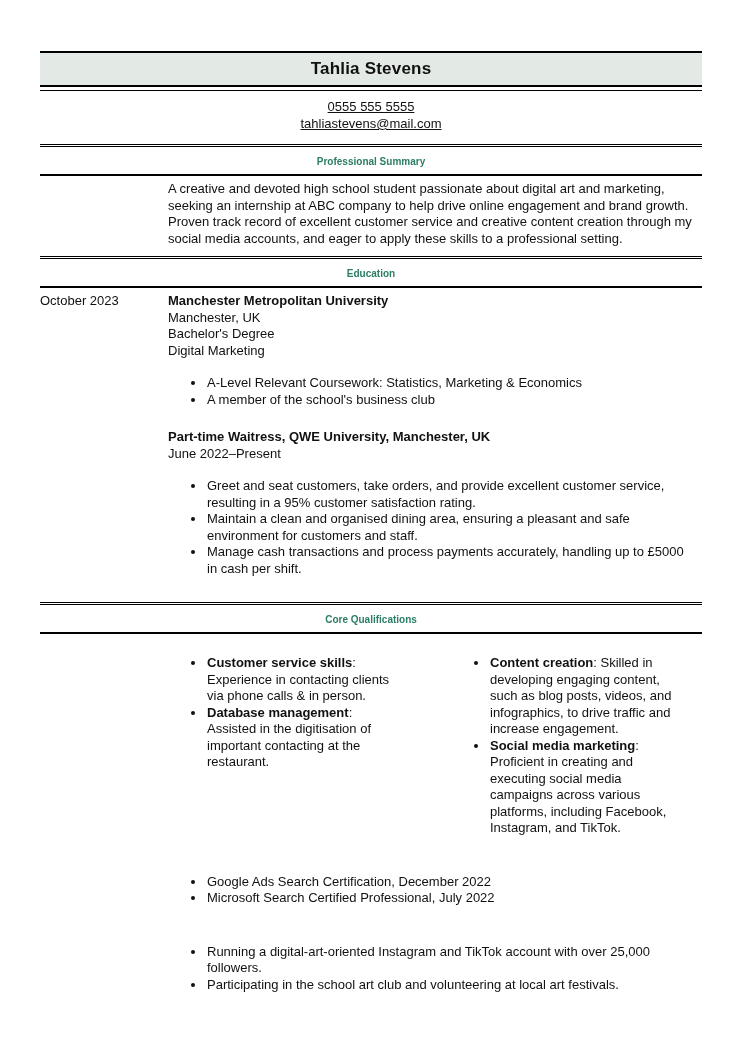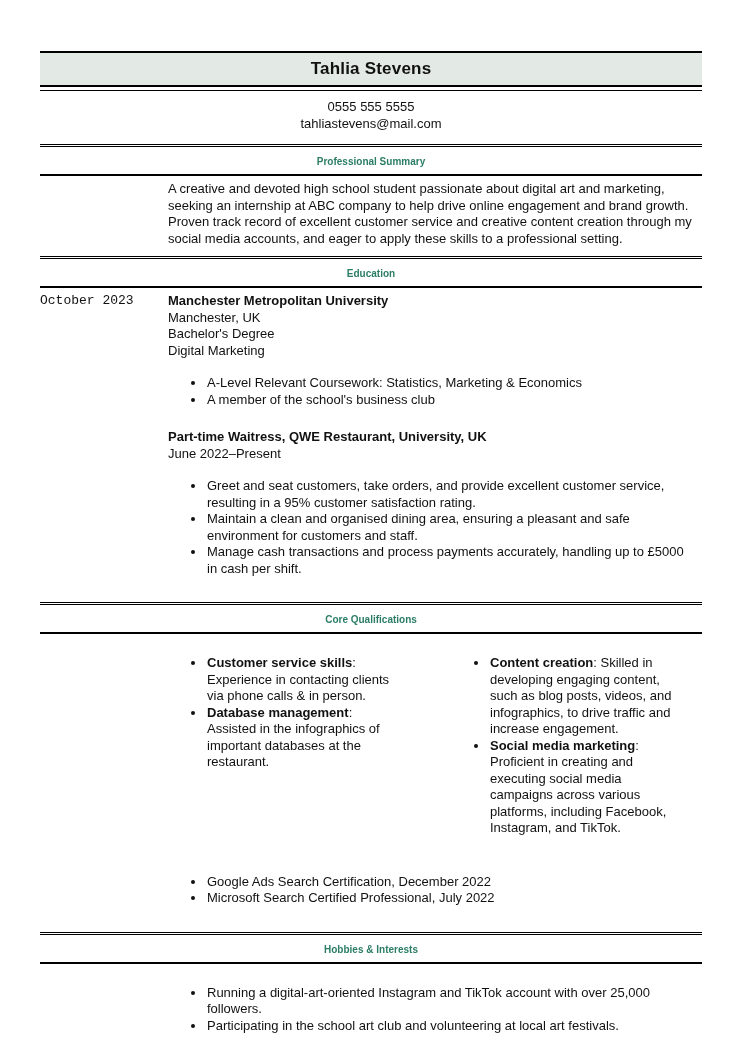--- a/index.html
+++ b/index.html
@@ -44,20 +44,21 @@
     border-top: 1px solid var(--line-color);
     margin-top: 3px;
     height: 0;
   }
   
   .contact {
     text-align: center;
     font-size: 13px;
     line-height: 17px;
     margin: 7px 0 12px 0;
+    text-decoration: underline;
   }
   
   .section-header {
     border-top: 3px double var(--line-color);
     border-bottom: 2px solid var(--line-color);
     text-align: center;
     padding: 4px 0 5px 0;
     margin-top: 9px;
   }
   .section-header span {
@@ -70,21 +71,20 @@
   .row {
     display: flex;
     padding-top: 5px;
     font-size: 13px;
     line-height: 16.5px;
   }
   .left-col {
     flex: 0 0 128px;
     width: 128px;
     padding-right: 8px;
-    font-family: Liberation Mono, monospace;
   }
   .main-col { flex: 1; min-width: 0; }
   .main-col p { margin: 0; }
   .bold { font-weight: bold; }
   ul {
     margin: 16px;
     padding-left: 22px;
     list-style: disc outside;
   }
   li { margin: 0; padding-left: 1px; }
@@ -134,41 +134,41 @@
       <ul>
         <li>A-Level Relevant Coursework: Statistics, Marketing &amp; Economics</li>
         <li>A member of the school's business club</li>
       </ul>
     </div>
   </div>
 
   <div class="row">
     <div class="left-col"></div>
     <div class="main-col">
-      <p class="bold">Part-time Waitress, QWE Restaurant, University, UK</p>
+      <p class="bold">Part-time Waitress, QWE University, Manchester, UK</p>
       <p>June 2022–Present</p>
       <ul>
         <li>Greet and seat customers, take orders, and provide excellent customer service, resulting in a 95% customer satisfaction rating.</li>
         <li>Maintain a clean and organised dining area, ensuring a pleasant and safe environment for customers and staff.</li>
         <li>Manage cash transactions and process payments accurately, handling up to £5000 in cash per shift.</li>
       </ul>
     </div>
   </div>
 
   <div class="section-header">
     <span>Core Qualifications</span>
   </div>
   <div class="row">
     <div class="left-col"></div>
     <div class="main-col">
       <div class="cols">
         <div class="col">
           <ul>
             <li><strong>Customer service skills</strong><span>: Experience in contacting clients via phone calls &amp; in person.</span></li>
-            <li><strong>Database management</strong><span>: Assisted in the infographics of important databases at the restaurant.</span></li>
+            <li><strong>Database management</strong><span>: Assisted in the digitisation of important contacting at the restaurant.</span></li>
           </ul>
         </div>
         <div class="col">
           <ul>
             <li><strong>Content creation</strong><span>: Skilled in developing engaging content, such as blog posts, videos, and infographics, to drive traffic and increase engagement.</span></li>
             <li><strong>Social media marketing</strong><span>: Proficient in creating and executing social media campaigns across various platforms, including Facebook, Instagram, and TikTok.</span></li>
           </ul>
         </div>
       </div>
     </div>
@@ -177,23 +177,20 @@
   <div class="row">
     <div class="left-col"></div>
     <div class="main-col">
       <ul>
         <li>Google Ads Search Certification, December 2022</li>
         <li>Microsoft Search Certified Professional, July 2022</li>
       </ul>
     </div>
   </div>
 
-  <div class="section-header">
-    <span>Hobbies &amp; Interests</span>
-  </div>
   <div class="row">
     <div class="left-col"></div>
     <div class="main-col">
       <ul>
         <li>Running a digital-art-oriented Instagram and TikTok account with over 25,000 followers.</li>
         <li>Participating in the school art club and volunteering at local art festivals.</li>
       </ul>
     </div>
   </div>
 

